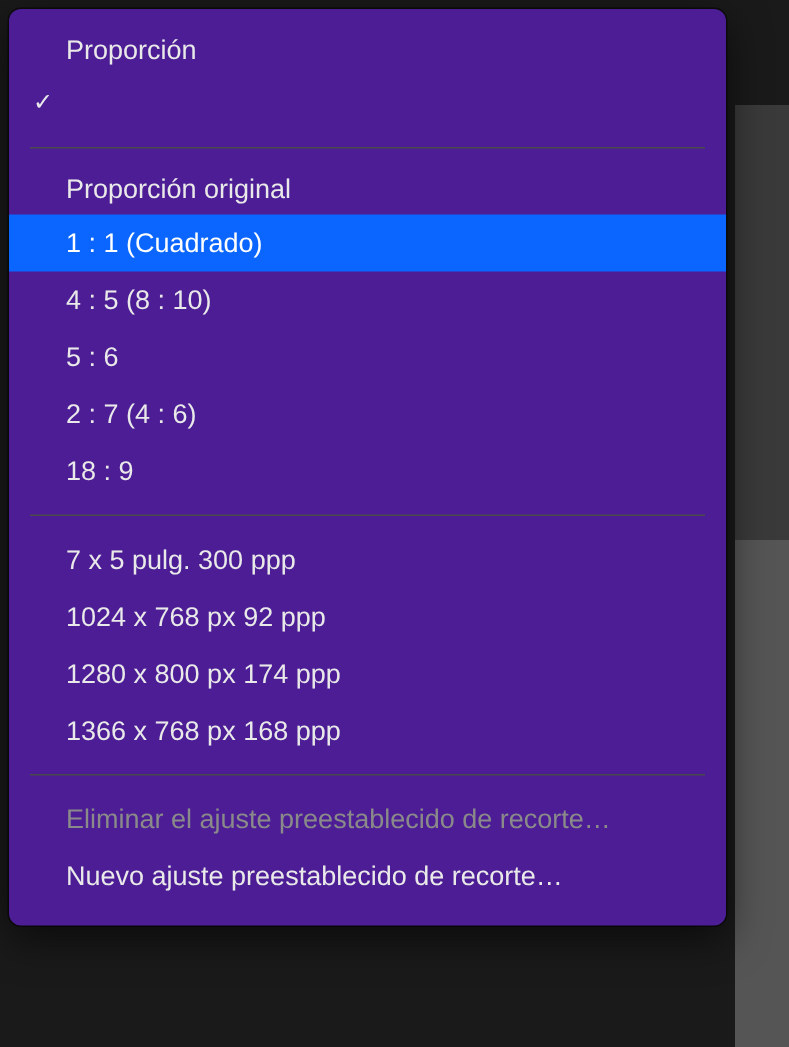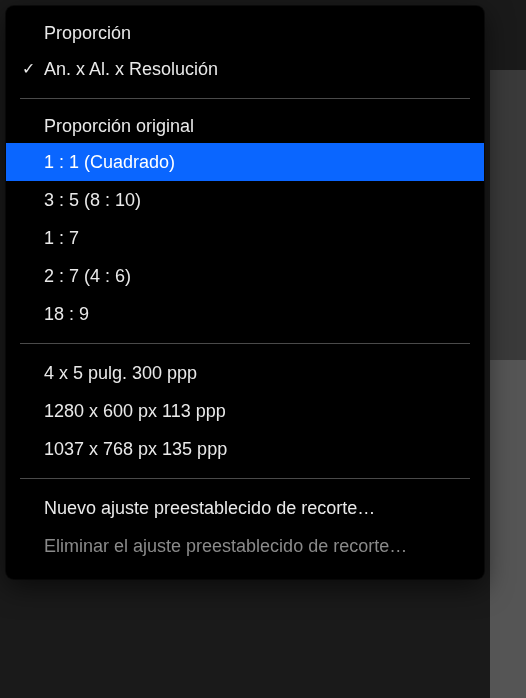--- a/index.html
+++ b/index.html
@@ -12,21 +12,21 @@
       height: 698px;
       background: #1a1a1a;
       font-family: -apple-system, BlinkMacSystemFont, "Segoe UI", Helvetica, Arial, sans-serif;
       overflow: hidden;
     }
     .menu {
       position: absolute;
       top: 6px;
       left: 6px;
       width: 478px;
-      background: #000000;
+      background: #4c1d95;
       border-radius: 8px;
       box-shadow: 0 8px 28px rgba(0,0,0,0.6), 0 0 0 1px rgba(0,0,0,0.5);
       padding: 10px 0 14px 0;
     }
     .menu-row {
       display: flex;
       align-items: center;
       height: 38px;
       padding-left: 16px;
       padding-right: 18px;
@@ -87,80 +87,83 @@
 
 <div class="menu">
 
   <div class="menu-row heading">
     <span class="check-col"></span>
     <span class="label-text">Proporción</span>
   </div>
 
   <div class="menu-row selectable">
     <span class="check-col">✓</span>
-    <span class="label-text">An. x Al. x Resolución</span>
   </div>
 
   <div class="separator"></div>
 
   <div class="menu-row heading">
     <span class="check-col"></span>
     <span class="label-text">Proporción original</span>
   </div>
 
   <div class="menu-row selectable highlighted">
     <span class="check-col"></span>
     <span class="label-text">1 : 1 (Cuadrado)</span>
   </div>
 
   <div class="menu-row selectable">
     <span class="check-col"></span>
-    <span class="label-text">3 : 5 (8 : 10)</span>
+    <span class="label-text">4 : 5 (8 : 10)</span>
   </div>
 
   <div class="menu-row selectable">
     <span class="check-col"></span>
-    <span class="label-text">1 : 7</span>
+    <span class="label-text">5 : 6</span>
   </div>
 
   <div class="menu-row selectable">
     <span class="check-col"></span>
     <span class="label-text">2 : 7 (4 : 6)</span>
   </div>
 
   <div class="menu-row selectable">
     <span class="check-col"></span>
     <span class="label-text">18 : 9</span>
   </div>
 
   <div class="separator"></div>
 
 
   <div class="menu-row selectable">
     <span class="check-col"></span>
-    <span class="label-text">4 x 5 pulg.  300 ppp</span>
+    <span class="label-text">7 x 5 pulg.  300 ppp</span>
   </div>
-
 
 
   <div class="menu-row selectable">
     <span class="check-col"></span>
-    <span class="label-text">1280 x 600 px  113 ppp</span>
+    <span class="label-text">1024 x 768 px  92 ppp</span>
   </div>
 
   <div class="menu-row selectable">
     <span class="check-col"></span>
-    <span class="label-text">1037 x 768 px  135 ppp</span>
+    <span class="label-text">1280 x 800 px  174 ppp</span>
+  </div>
+
+  <div class="menu-row selectable">
+    <span class="check-col"></span>
+    <span class="label-text">1366 x 768 px  168 ppp</span>
   </div>
 
   <div class="separator"></div>
+
+  <div class="menu-row disabled">
+    <span class="check-col"></span>
+    <span class="label-text">Eliminar el ajuste preestablecido de recorte…</span>
+  </div>
 
   <div class="menu-row selectable">
     <span class="check-col"></span>
     <span class="label-text">Nuevo ajuste preestablecido de recorte…</span>
   </div>
 
-  <div class="menu-row disabled">
-    <span class="check-col"></span>
-    <span class="label-text">Eliminar el ajuste preestablecido de recorte…</span>
-  </div>
-
 </div>
 
 </body></html>

